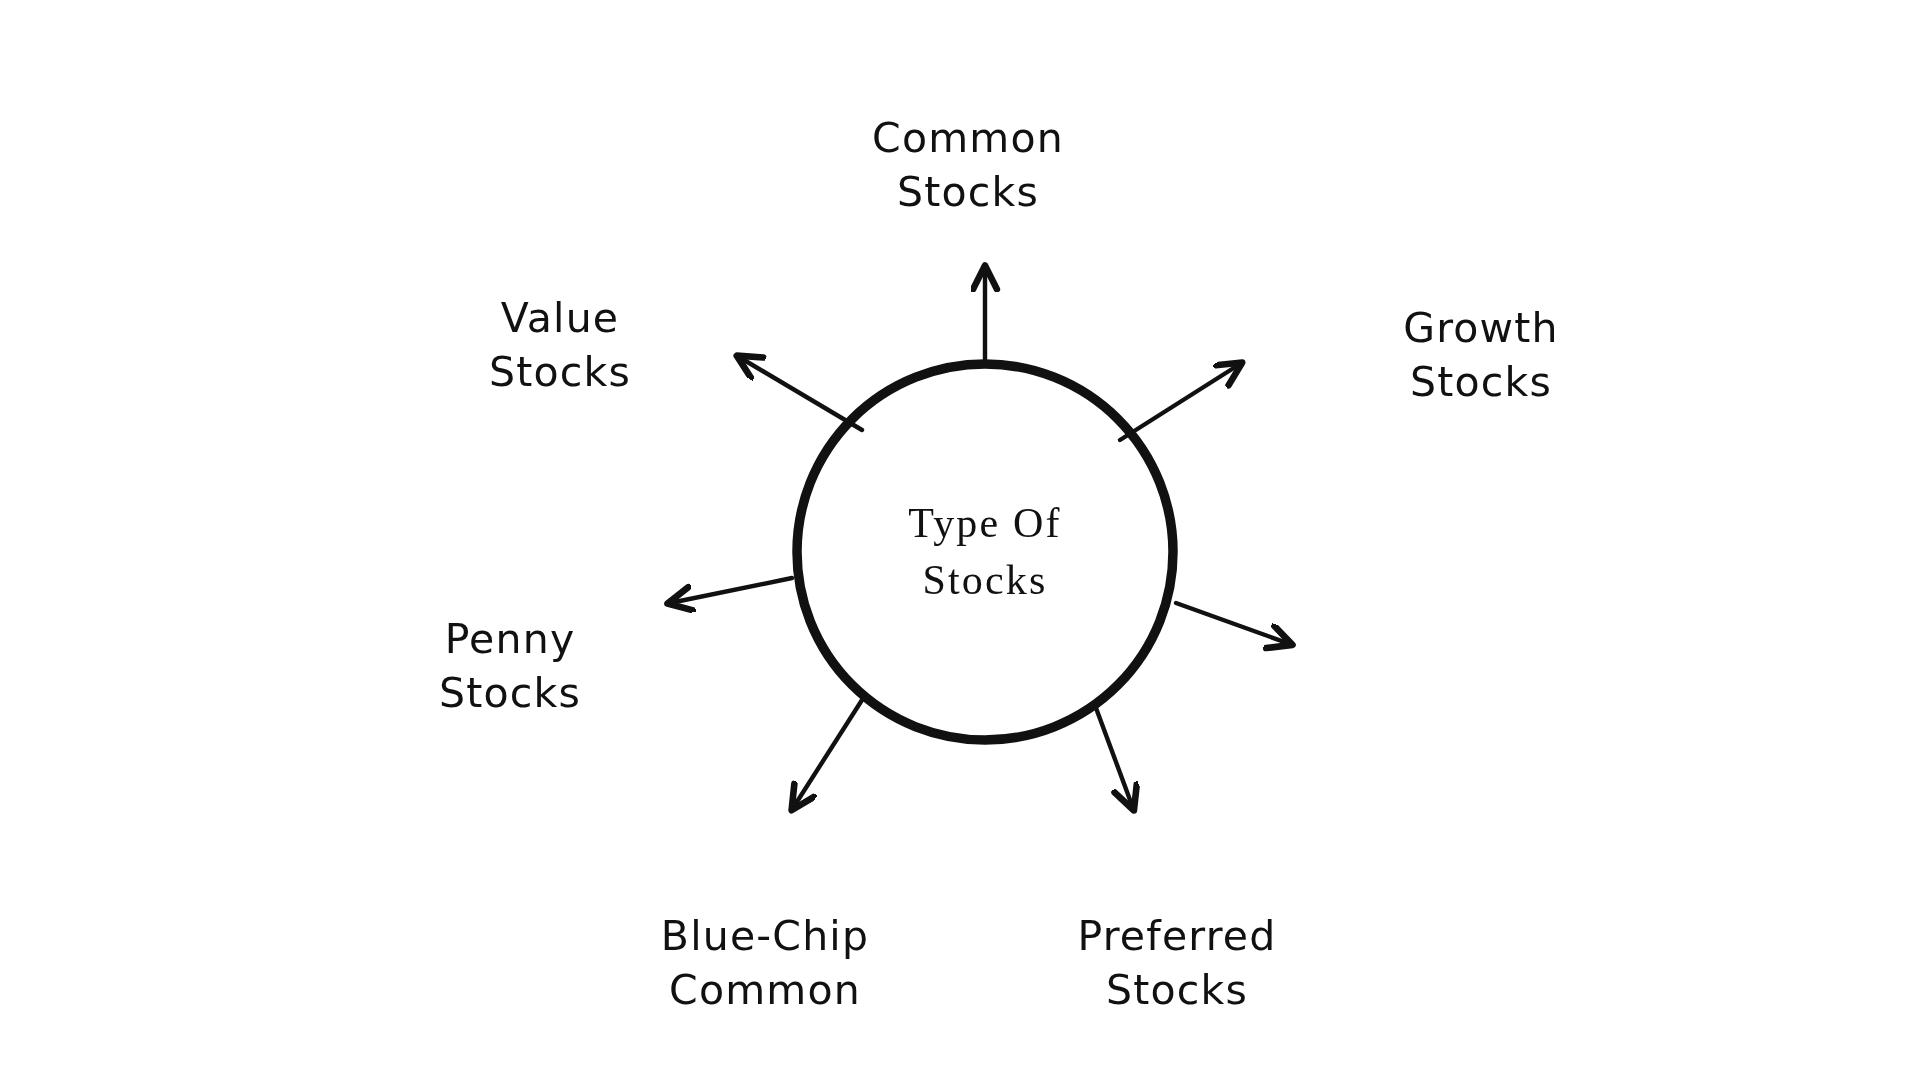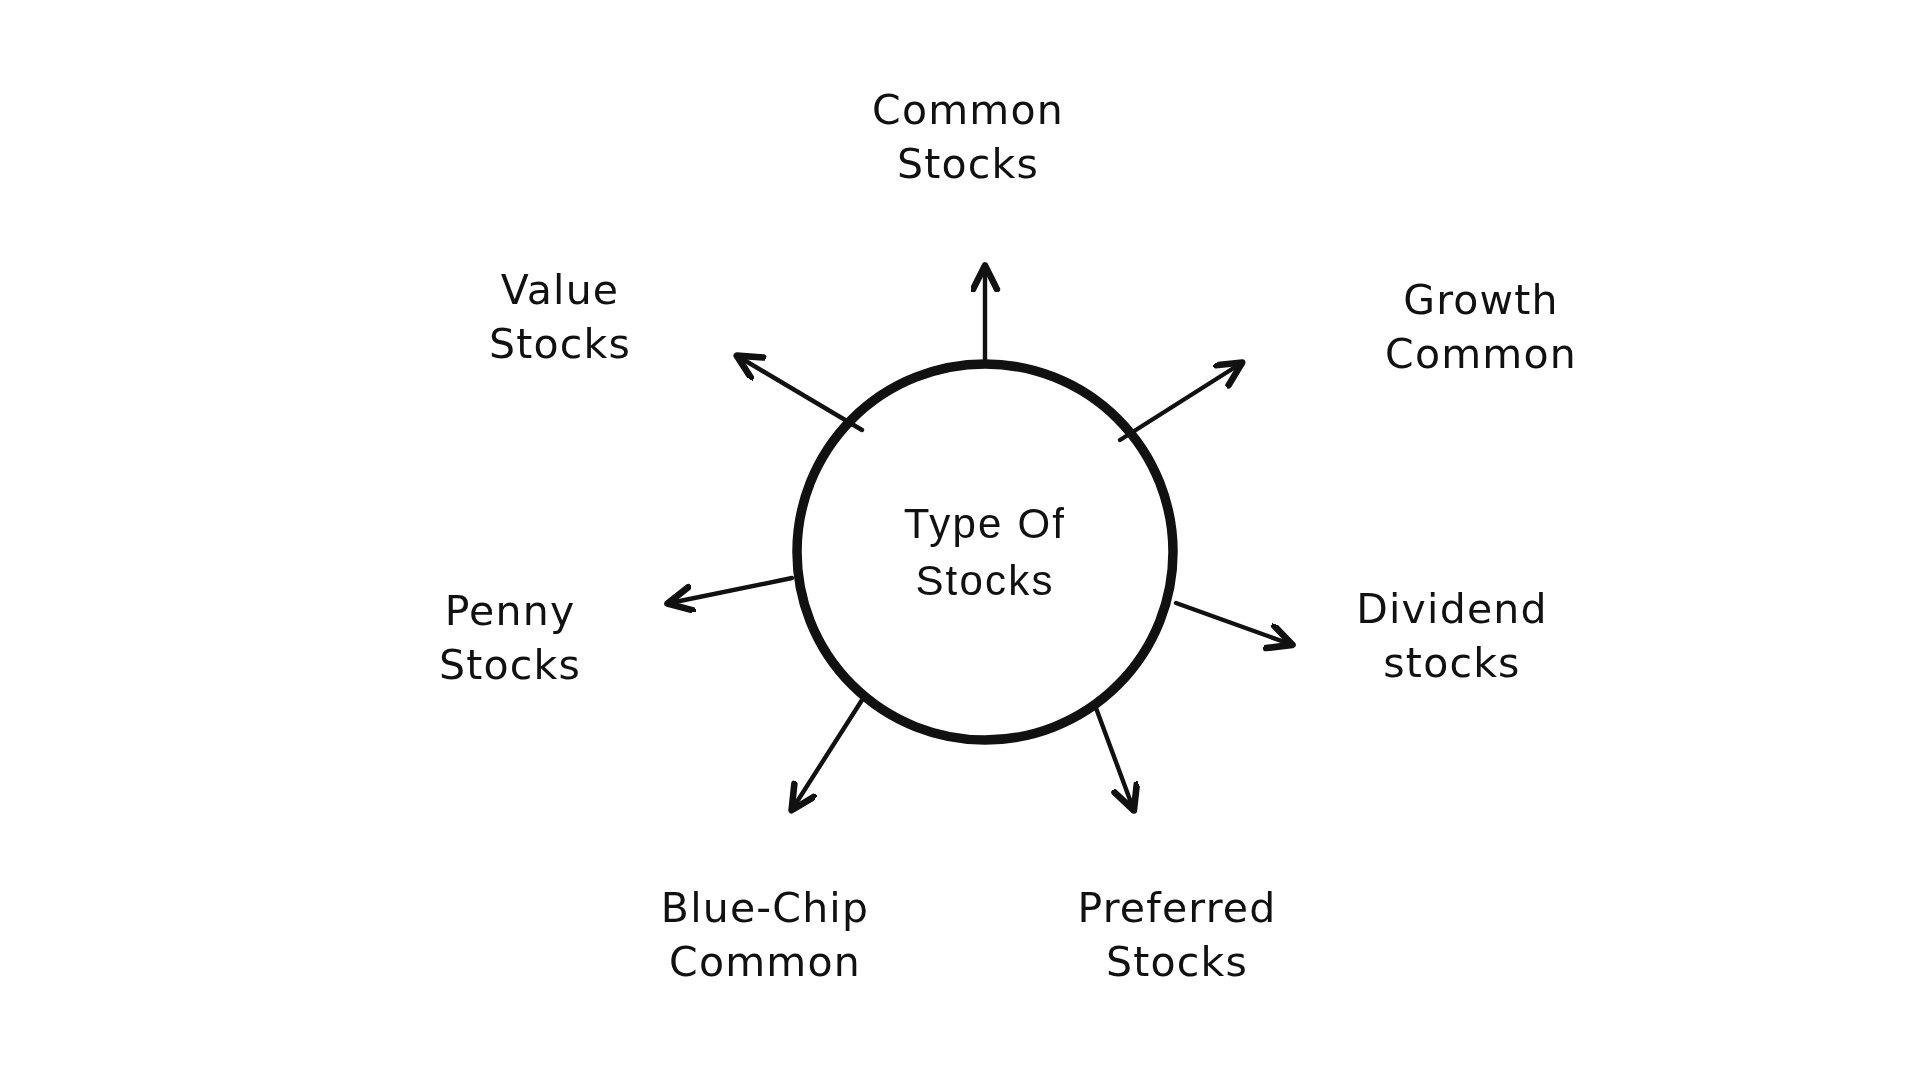--- a/index.html
+++ b/index.html
@@ -30,27 +30,28 @@
     position: absolute;
     text-align: center;
     color: #111111;
     font-family: "DejaVu Sans", sans-serif;
     font-size: 41px;
     line-height: 1.32;
     letter-spacing: 1.2px;
     white-space: pre-line;
     font-weight: 400;
     transform: translate(-50%, -50%);
+    margin-top: 28px;
     -webkit-font-smoothing: antialiased;
   }
   .center-label {
     position: absolute;
     text-align: center;
     color: #111111;
-    font-family: Liberation Sans, sans-serif;
+    font-family: Liberation Serif, serif;
     font-size: 42px;
     line-height: 1.36;
     letter-spacing: 2.2px;
     white-space: pre-line;
     transform: translate(-50%, -50%);
     -webkit-font-smoothing: antialiased;
   }
 </style>
 </head>
 <body>
@@ -84,27 +85,25 @@
   <div class="center-label" style="left:985px; top:552px;">Type Of
 Stocks</div>
 
   <div class="node-label" style="left:968px; top:137px;">Common
 Stocks</div>
 
   <div class="node-label" style="left:560px; top:317px;">Value
 Stocks</div>
 
   <div class="node-label" style="left:1481px; top:327px;">Growth
-Common</div>
+Stocks</div>
 
   <div class="node-label" style="left:510px; top:638px;">Penny
 Stocks</div>
 
-  <div class="node-label" style="left:1452px; top:636px;">Dividend
-stocks</div>
 
   <div class="node-label" style="left:765px; top:935px;">Blue-Chip
 Common</div>
 
   <div class="node-label" style="left:1177px; top:935px;">Preferred
 Stocks</div>
 
 </div>
 
 </body></html>

